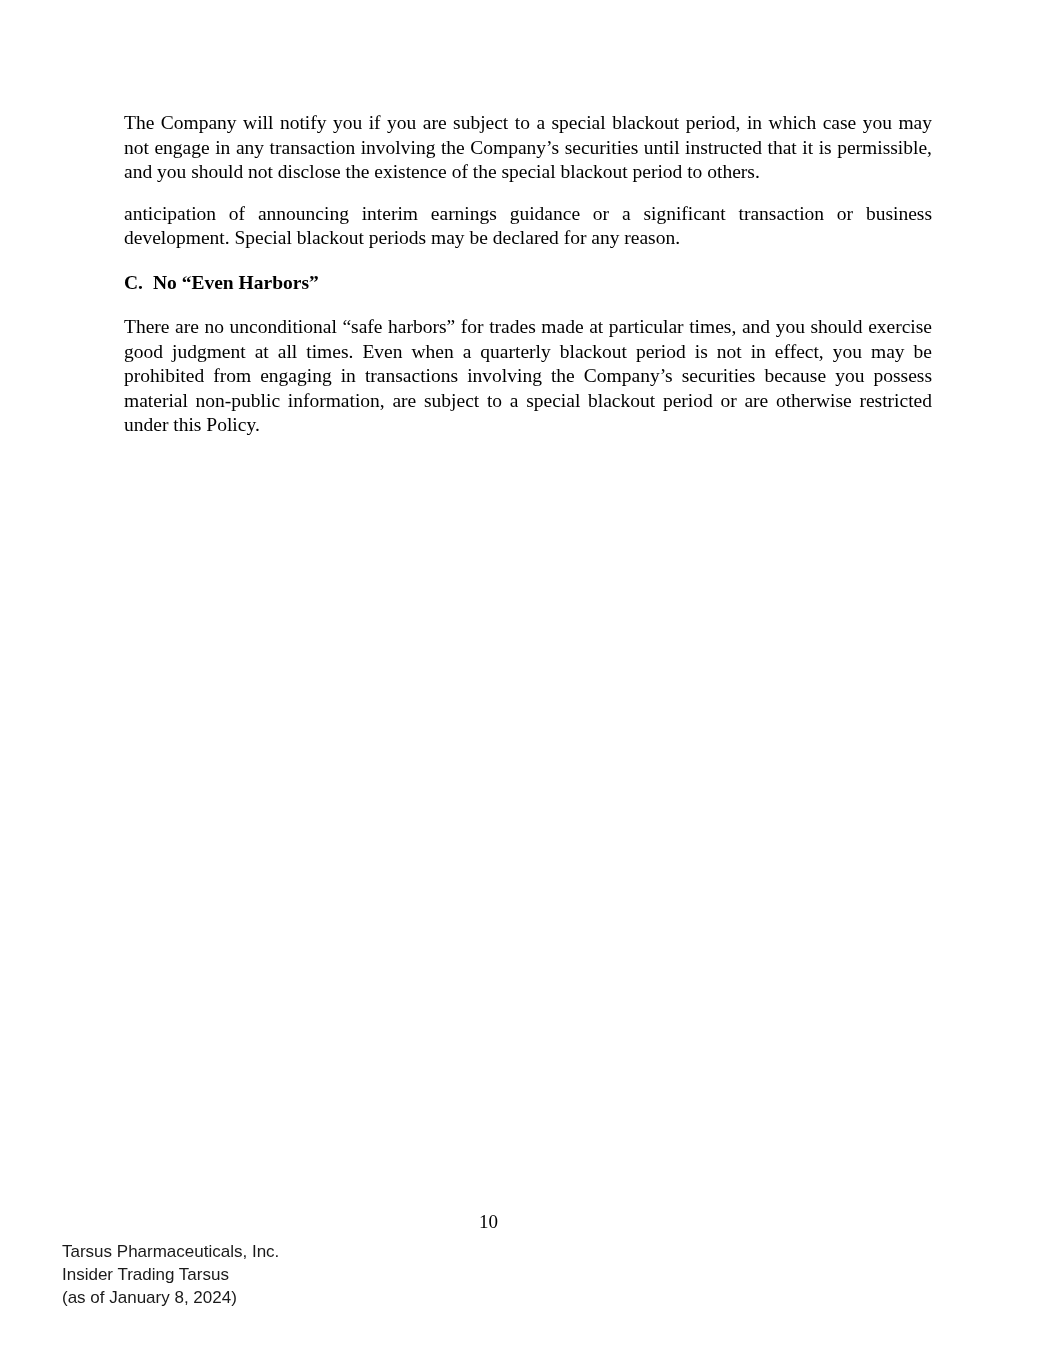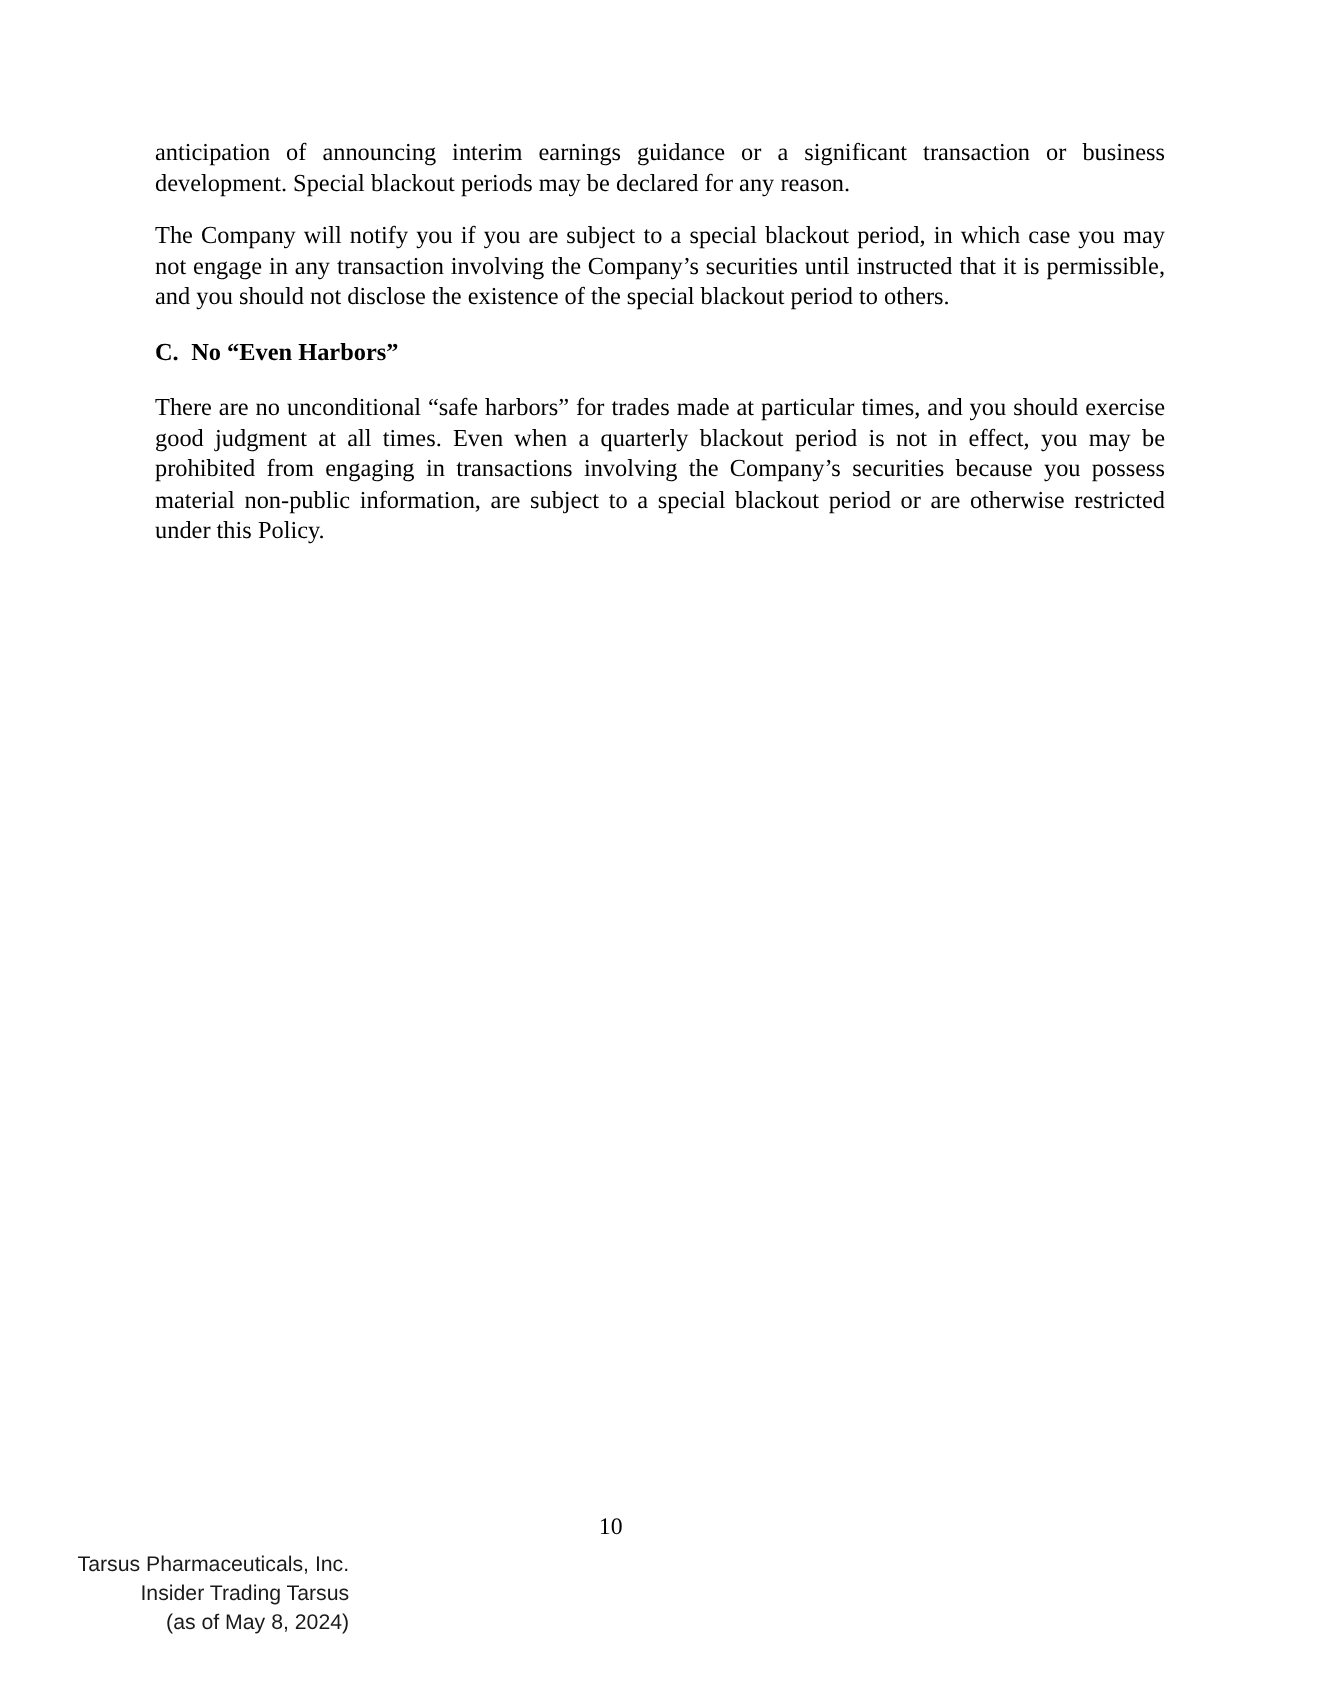--- a/index.html
+++ b/index.html
@@ -52,41 +52,40 @@
     color: #000000;
   }
   .page-footer {
     position: absolute;
     top: 1240px;
     left: 62px;
     font-family: "Liberation Sans", "DejaVu Sans", sans-serif;
     font-size: 17px;
     line-height: 23px;
     color: #1a1a1a;
-    text-align: right;
   }
 </style>
 </head>
 <body>
 
 <div class="page">
 
   <div class="content">
+    <p>The Company will notify you if you are subject to a special blackout period, in which case you may not engage in any transaction involving the Company’s securities until instructed that it is permissible, and you should not disclose the existence of the special blackout period to others.</p>
+
     <p>anticipation of announcing interim earnings guidance or a significant transaction or business development. Special blackout periods may be declared for any reason.</p>
-
-    <p>The Company will notify you if you are subject to a special blackout period, in which case you may not engage in any transaction involving the Company’s securities until instructed that it is permissible, and you should not disclose the existence of the special blackout period to others.</p>
 
     <h3 class="section-heading">
       <span class="heading-number">C.</span><span>No “Even Harbors”</span>
     </h3>
 
     <p>There are no unconditional “safe harbors” for trades made at particular times, and you should exercise good judgment at all times. Even when a quarterly blackout period is not in effect, you may be prohibited from engaging in transactions involving the Company’s securities because you possess material non-public information, are subject to a special blackout period or are otherwise restricted under this Policy.</p>
   </div>
 
   <div class="page-number">10</div>
 
   <div class="page-footer">
     <div>Tarsus Pharmaceuticals, Inc.</div>
     <div>Insider Trading Tarsus</div>
-    <div>(as of May 8, 2024)</div>
+    <div>(as of January 8, 2024)</div>
   </div>
 
 </div>
 
 </body></html>

